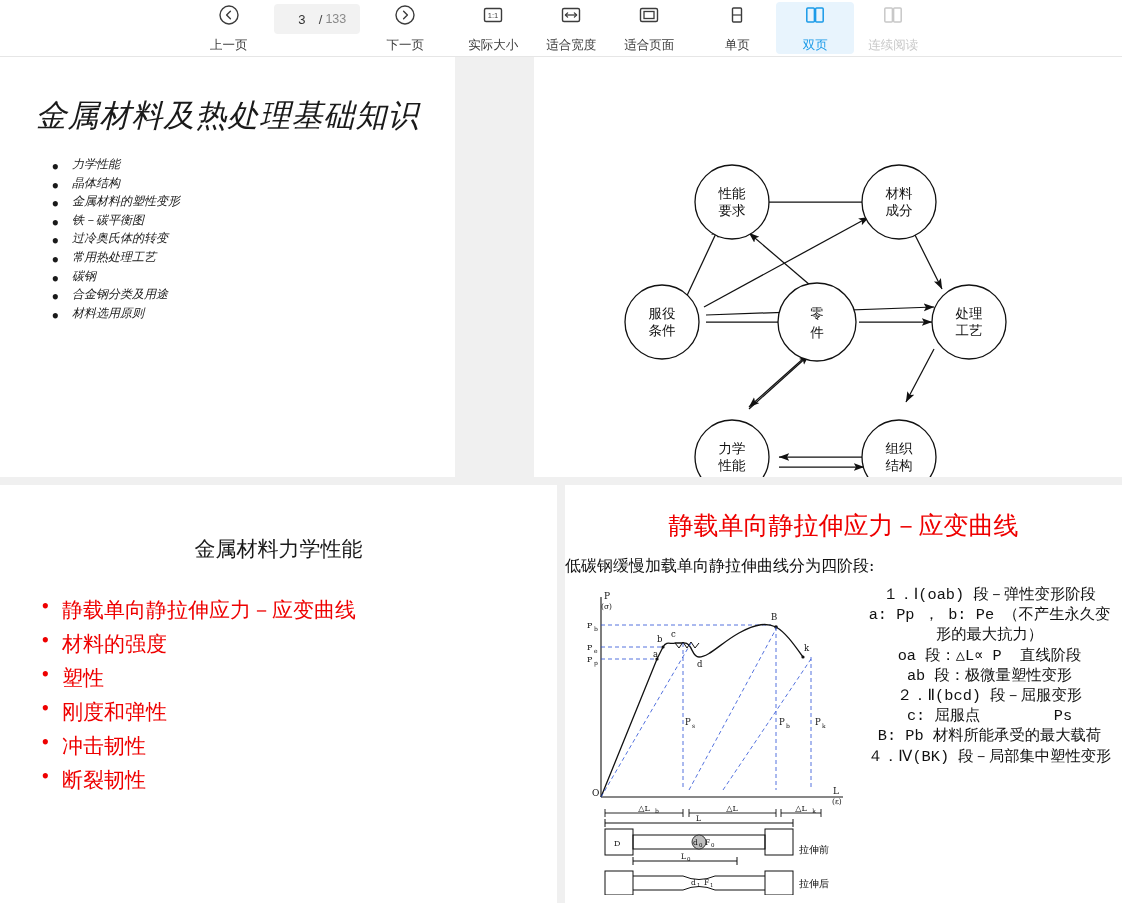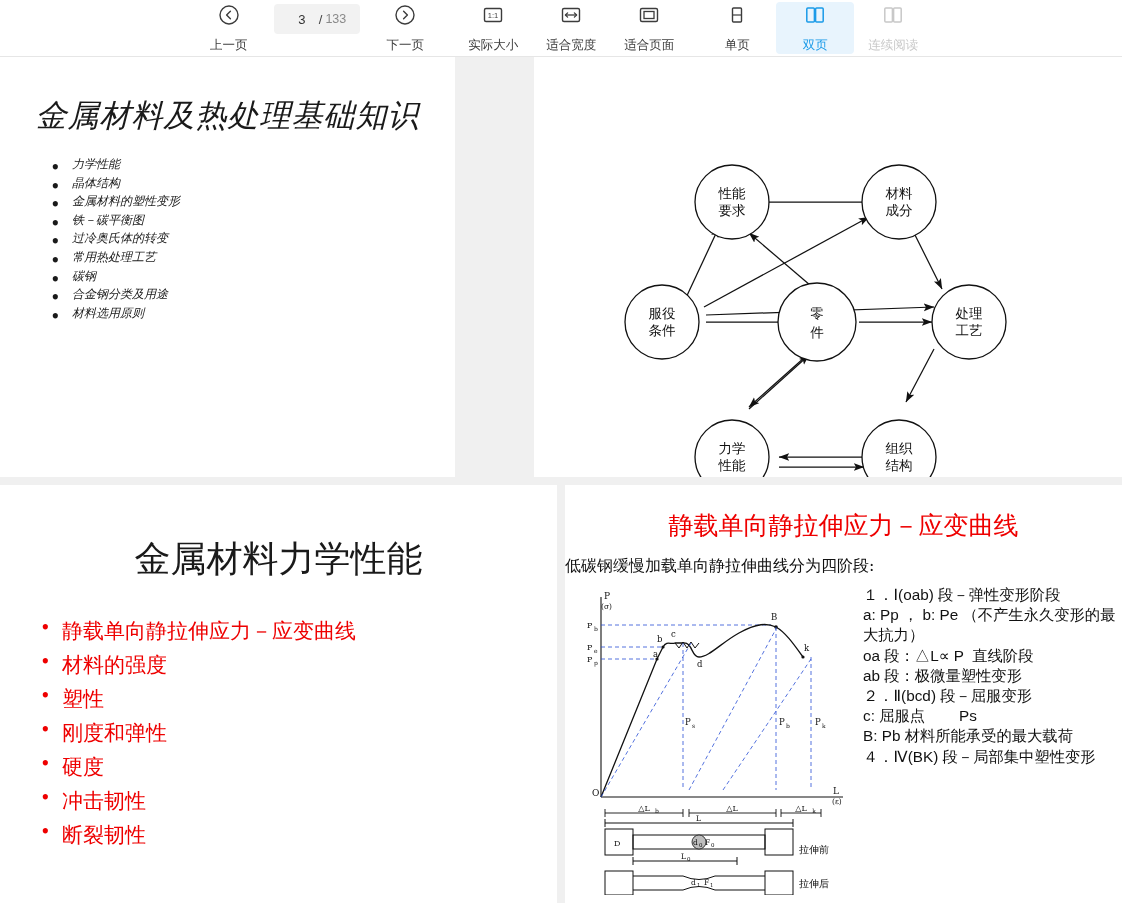--- a/index.html
+++ b/index.html
@@ -102,21 +102,21 @@
     top: -1px;
     font-size: 18px;
   }
 
   
   #diagram { position: absolute; left: 0; top: 0; }
 
   
   .s3-title {
     font-family: "DejaVu Serif", serif;
-    font-size: 36px;
+    font-size: 21px;
     color: #1a1a1a;
     text-align: center;
     margin: 50px 0 30px 0;
   }
   .s3-list { margin: 0; padding: 0 0 0 40px; list-style: none; }
   .s3-list li {
     font-family: "DejaVu Serif", serif;
     font-size: 21px;
     color: #ee0000;
     line-height: 1.62;
@@ -143,25 +143,26 @@
   .s4-sub {
     font-family: "DejaVu Serif", serif;
     font-size: 16px;
     color: #111;
     margin: 0 0 8px 0;
   }
   #s4-body { position: relative; display: flex; padding: 0 6px; }
   #s4-fig { width: 286px; position: relative; }
   #s4-text {
     flex: 1;
-    font-family: Liberation Sans, sans-serif;
+    font-family: Liberation Mono, monospace;
     font-size: 15.3px;
     line-height: 1.32;
     color: #111;
     padding-left: 6px;
+    text-align: center;
   }
   #s4-text div { white-space: pre-wrap; }
 
   
   #scrollbar {
     position: absolute;
     right: 0; top: 0;
     width: 0px; height: 846px;
   }
 </style>
@@ -345,21 +346,20 @@
     </svg>
   </div>
 
   <div class="slide" id="slide-bl">
     <div class="s3-title">金属材料力学性能</div>
     <ul class="s3-list">
       <li>静载单向静拉伸应力－应变曲线</li>
       <li>材料的强度</li>
       <li>塑性</li>
       <li>刚度和弹性</li>
-      <li>硬度</li>
       <li>冲击韧性</li>
       <li>断裂韧性</li>
     </ul>
   </div>
 
   <div class="slide" id="slide-br">
     <div class="s4-title">静载单向静拉伸应力－应变曲线</div>
     <div class="s4-sub">低碳钢缓慢加载单向静拉伸曲线分为四阶段:</div>
 
     <div id="s4-body">

